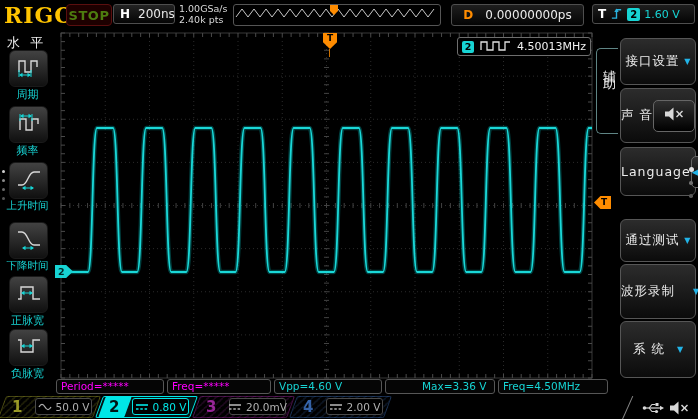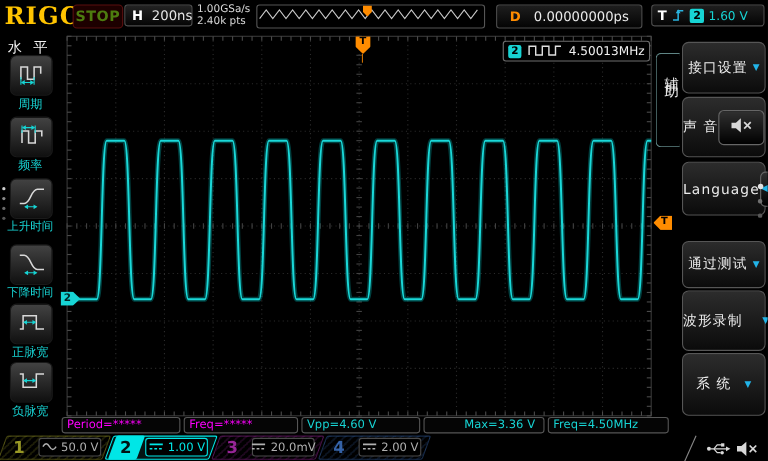--- a/index.html
+++ b/index.html
@@ -587,21 +587,21 @@
     </div>
     <div class="ch-cell" style="left: 99px;">
       <div class="ch-skewbg" style="border: 1px solid rgb(0, 230, 230); background: rgb(4, 20, 20);"></div>
       <div class="ch-numbg"></div>
       <div class="ch-num" style="color: rgb(0, 20, 20);">2</div>
       <div class="ch-val" style="color: rgb(0, 230, 230); border-color: rgb(0, 230, 230);">
         <span><svg width="14" height="8" viewBox="0 0 14 8">
             <line x1="1" y1="2" x2="13" y2="2" stroke="#00e6e6" stroke-width="1.6"></line>
             <line x1="1" y1="6" x2="13" y2="6" stroke="#00e6e6" stroke-width="1.4" stroke-dasharray="2.5 1.8"></line>
           </svg></span>
-        <span>1.00 V</span>
+        <span>0.80 V</span>
       </div>
     </div>
     <div class="ch-cell" style="left: 196px;">
       <div class="ch-skewbg" style="border: 1px solid rgba(200, 50, 200, 0.333); background: repeating-linear-gradient(125deg, rgba(200, 50, 200, 0.15) 0px, rgba(200, 50, 200, 0.15) 2px, transparent 2px, transparent 6px);"></div>
       <div class="ch-num" style="color: rgb(200, 50, 200); opacity: 0.75;">3</div>
       <div class="ch-val" style="color: rgb(176, 176, 176);">
         <span><svg width="14" height="8" viewBox="0 0 14 8">
             <line x1="1" y1="2" x2="13" y2="2" stroke="#b0b0b0" stroke-width="1.6"></line>
             <line x1="1" y1="6" x2="13" y2="6" stroke="#b0b0b0" stroke-width="1.4" stroke-dasharray="2.5 1.8"></line>
           </svg></span>

